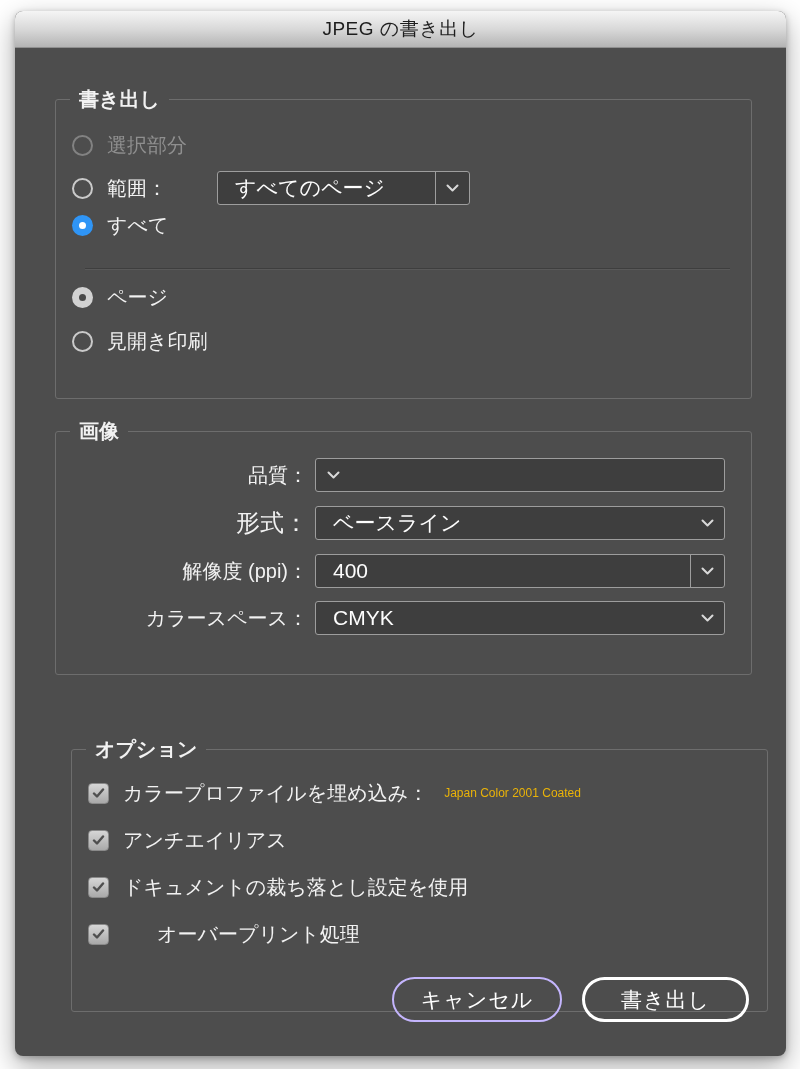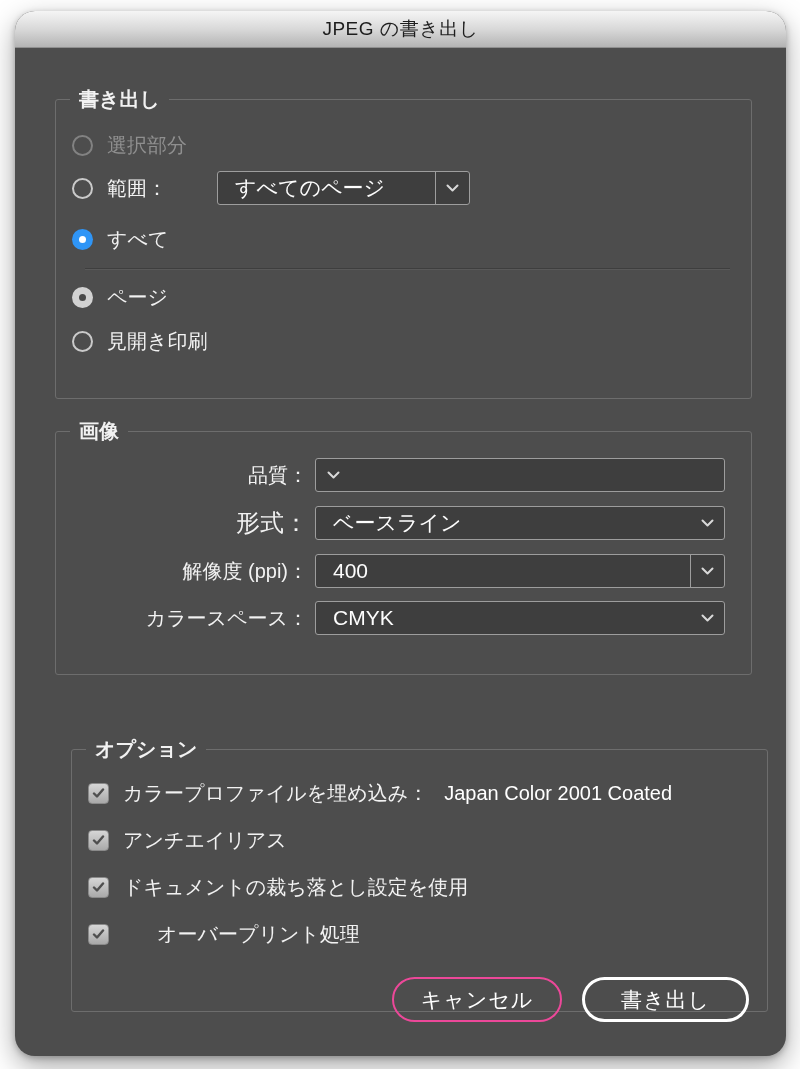--- a/index.html
+++ b/index.html
@@ -1,20 +1,20 @@
 <!DOCTYPE html>
 <html><head>
 <meta charset="utf-8">
 <style>
   * { margin:0; padding:0; box-sizing:border-box; }
   html,body { width:800px; height:1069px; background:#ffffff; font-family:"Liberation Sans","DejaVu Sans",sans-serif; }
 
   .dialog {
     position:absolute; left:15px; top:11px; width:771px; height:1045px;
-    border-radius:20px; overflow:hidden;
+    border-radius:8px; overflow:hidden;
     box-shadow:0 10px 28px rgba(0,0,0,0.35), 0 2px 6px rgba(0,0,0,0.25);
     background:#4d4d4d;
   }
   .title-bar {
     position:absolute; left:0; top:0; width:100%; height:37px;
     background:linear-gradient(#f5f5f5 0%, #d9d9d9 50%, #b4b4b4 100%);
     border-bottom:1px solid #8f8f8f;
     display:flex; align-items:center; justify-content:center;
     font-size:19px; color:#1d1d1d; letter-spacing:0.5px;
   }
@@ -52,29 +52,29 @@
   .dropdown.combo .dd-chevron { border-left:1px solid #9d9d9d; }
 
   
   .check-row { position:absolute; display:flex; align-items:center; gap:14px; height:26px; }
   .checkbox {
     width:21px; height:21px; border-radius:4px; flex:0 0 auto;
     background:linear-gradient(#d6d6d6,#a9a9a9); border:1px solid #8a8a8a;
     display:flex; align-items:center; justify-content:center;
   }
   .check-label { font-size:20px; color:#f2f2f2; }
-  .check-extra { font-size:20px; color:#ffffff; margin-left:2px; }
+  .check-extra { font-size:12px; color:#eab308; margin-left:2px; }
 
   
   .pill-btn {
     position:absolute; height:45px; border-radius:23px; background:transparent;
     color:#ffffff; font-size:21px; display:flex; align-items:center; justify-content:center;
     font-family:inherit; cursor:pointer; letter-spacing:1px;
   }
-  .pill-btn.normal  { border:2px solid #ec4899; }
+  .pill-btn.normal  { border:2px solid #c4b5fd; }
   .pill-btn.default { border:3px solid #ffffff; }
 </style>
 </head>
 <body>
 
 <div class="dialog">
 
   <div class="title-bar">
     <span>JPEG の書き出し</span>
   </div>
@@ -93,21 +93,21 @@
     </div>
     <div class="dropdown combo" style="left:161px; top:71px; width:253px;">
       <span class="dd-text">すべてのページ</span>
       <span class="dd-chevron">
         <svg width="13" height="9" viewBox="0 0 13 9">
             <path d="M1.5 1.5 L6.5 6.5 L11.5 1.5" stroke="#d9d9d9" stroke-width="2" fill="none" stroke-linecap="round" stroke-linejoin="round"></path>
           </svg>
       </span>
     </div>
 
-    <div class="radio-row" style="left:16px; top:127px;">
+    <div class="radio-row" style="left:16px; top:113px;">
       <span class="radio on-blue"></span>
       <span class="radio-label">すべて</span>
     </div>
 
     <div class="separator" style="left:29px; top:168px; width:645px;"></div>
 
     <div class="radio-row" style="left:16px; top:185px;">
       <span class="radio on-gray"></span>
       <span class="radio-label">ページ</span>
     </div>

